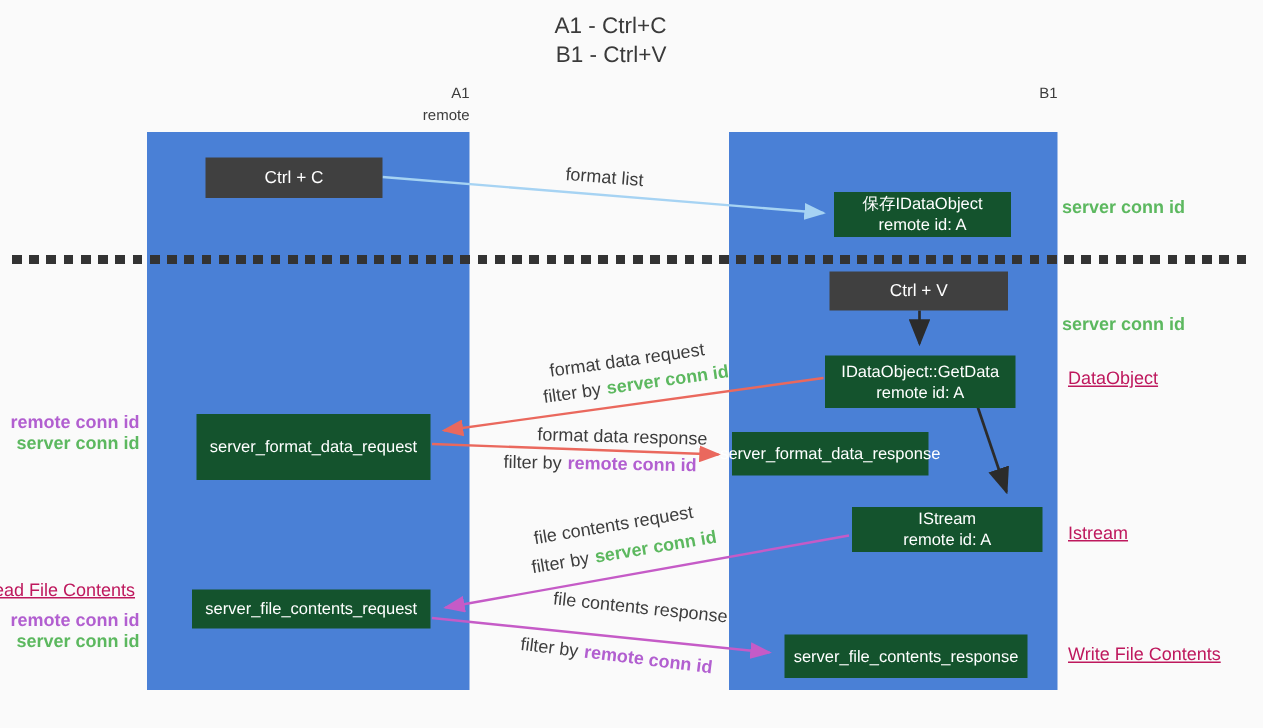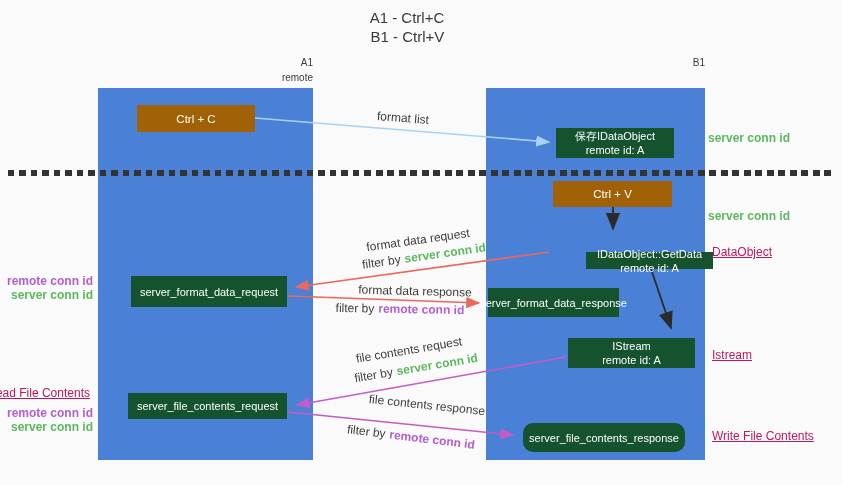--- a/index.html
+++ b/index.html
@@ -3,21 +3,21 @@
 <meta charset="utf-8">
 <style>
   html,body{margin:0;padding:0;background:#fafafa;font-family:"Liberation Sans",sans-serif;}
   .canvas{position:relative;width:842px;height:485px;background:#fafafa;overflow:hidden;}
   .title{position:absolute;left:407px;top:8px;transform:translateX(-50%);text-align:right;
          font-size:15px;line-height:19px;color:#3a3a3a;white-space:nowrap;}
   .col{position:absolute;background:#4a80d6;}
   .col-header{position:absolute;text-align:right;font-size:10px;line-height:15px;color:#3c3c3c;}
   .node{position:absolute;display:flex;flex-direction:column;align-items:center;justify-content:center;
         color:#ffffff;text-align:center;white-space:nowrap;}
-  .node.green{background:#a16207;font-size:11.5px;}
+  .node.green{background:#404040;font-size:11.5px;}
   .node.orange{background:#14532d;font-size:11px;line-height:14px;}
   .node .l{white-space:nowrap;}
   svg.wires{position:absolute;left:0;top:0;width:842px;height:485px;pointer-events:none;}
   .dotted{position:absolute;left:8px;top:170px;width:827px;height:6px;
           background:repeating-linear-gradient(90deg,#333333 0 6.5px,transparent 6.5px 11.5px);}
   .flbl{position:absolute;font-size:12px;color:#3d3d3d;white-space:nowrap;
         transform-origin:center center;}
   .cg{color:#5cb85f;font-weight:700;margin-left:4px;}
   .cp{color:#b25fd0;font-weight:700;margin-left:4px;}
   .ann{position:absolute;font-size:12px;white-space:nowrap;}
@@ -77,38 +77,38 @@
   <div class="node green" style="left:137px;top:105px;width:118px;height:27px;">
     <div class="l">Ctrl + C</div>
   </div>
   <div class="node orange" style="left:556px;top:128px;width:118px;height:30px;">
     <div class="l">保存IDataObject</div>
     <div class="l">remote id: A</div>
   </div>
   <div class="node green" style="left:553px;top:181px;width:119px;height:26px;">
     <div class="l">Ctrl + V</div>
   </div>
-  <div class="node orange" style="left:550px;top:252px;width:127px;height:17px;margin-left:36px;">
+  <div class="node orange" style="left:550px;top:237px;width:127px;height:35px;">
     <div class="l">IDataObject::GetData</div>
     <div class="l">remote id: A</div>
   </div>
-  <div class="node orange" style="left:131px;top:276px;width:156px;height:31px;">
+  <div class="node orange" style="left:131px;top:276px;width:156px;height:44px;">
     <div class="l">server_format_data_request</div>
   </div>
   <div class="node orange" style="left:488px;top:288px;width:131px;height:29px;">
     <div class="l">server_format_data_response</div>
   </div>
   <div class="node orange" style="left:568px;top:338px;width:127px;height:30px;">
     <div class="l">IStream</div>
     <div class="l">remote id: A</div>
   </div>
   <div class="node orange" style="left:128px;top:393px;width:159px;height:26px;">
     <div class="l">server_file_contents_request</div>
   </div>
-  <div class="node orange" style="left:523px;top:423px;width:162px;height:29px;border-radius:10px;">
+  <div class="node orange" style="left:523px;top:423px;width:162px;height:29px;">
     <div class="l">server_file_contents_response</div>
   </div>
 
   <div class="flbl" style="left:403px;top:118px;transform:translate(-50%,-50%) rotate(4.5deg);">format list</div>
 
   <div class="flbl" style="left:418px;top:240px;transform:translate(-50%,-50%) rotate(-8deg);">format data request</div>
   <div class="flbl" style="left:424px;top:256px;transform:translate(-50%,-50%) rotate(-8deg);">
     <span>filter by</span><span class="cg">server conn id</span>
   </div>
 

